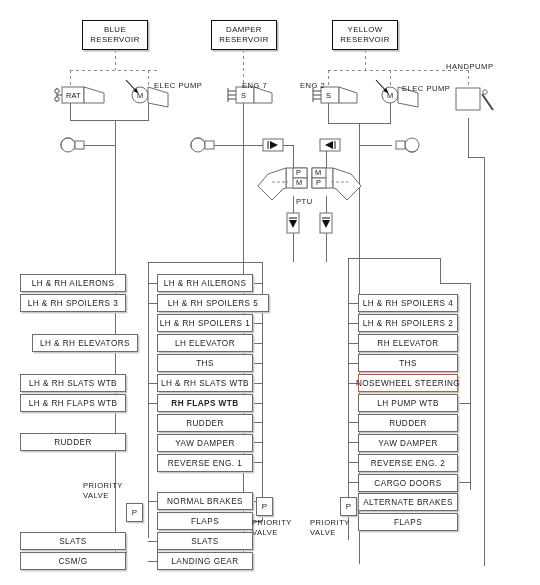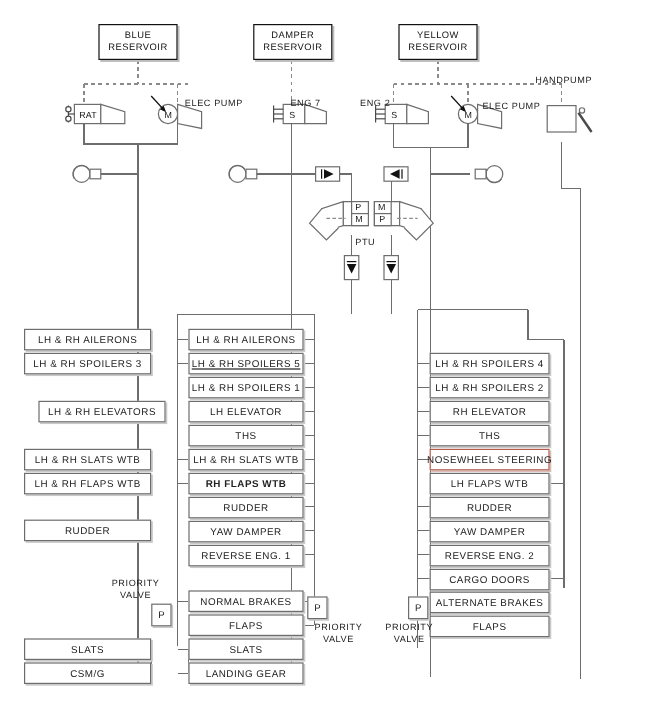--- a/index.html
+++ b/index.html
@@ -24,21 +24,21 @@
     border:1.8px solid #111;background:#fff;
     display:flex;flex-direction:column;align-items:center;justify-content:center;
     font-size:7.8px;letter-spacing:.4px;color:#111;line-height:1.25;
     box-shadow:1.6px 1.6px 0 0 #bdbdbd;
   }
   .box.hl{border:1.6px solid #b25c4e;box-shadow:1.4px 1.4px 0 0 #d9bdb6;}
   .lbl{
     position:absolute;font-size:7.6px;letter-spacing:.5px;color:#1a1a1a;
     white-space:nowrap;
   }
-  .lbl.ctr{text-align:center;line-height:1.3;}
+  .lbl.ctr{line-height:1.3;}
   .pv{
     position:absolute;box-sizing:border-box;width:17px;height:19px;
     border:1px solid #6d6d6d;background:#fff;
     display:flex;align-items:center;justify-content:center;
     font-size:8px;color:#222;box-shadow:1.3px 1.3px 0 0 #c9c9c9;
   }
   .pumpchar{
     position:absolute;font-size:7.4px;color:#111;letter-spacing:.2px;
     pointer-events:none;
   }
@@ -305,40 +305,40 @@
   <div class="box shadow" style="left:20px;top:274px;width:106px;height:18px;">LH &amp; RH AILERONS</div>
   <div class="box shadow" style="left:20px;top:294px;width:106px;height:18px;">LH &amp; RH SPOILERS 3</div>
   <div class="box shadow" style="left:20px;top:334px;width:106px;height:18px;margin-left:12px;">LH &amp; RH ELEVATORS</div>
   <div class="box shadow" style="left:20px;top:374px;width:106px;height:18px;">LH &amp; RH SLATS WTB</div>
   <div class="box shadow" style="left:20px;top:394px;width:106px;height:18px;">LH &amp; RH FLAPS WTB</div>
   <div class="box shadow" style="left:20px;top:433px;width:106px;height:18px;">RUDDER</div>
   <div class="box shadow" style="left:20px;top:532px;width:106px;height:18px;">SLATS</div>
   <div class="box shadow" style="left:20px;top:552px;width:106px;height:18px;text-align:right;">CSM/G</div>
 
   <div class="box shadow" style="left:157px;top:274px;width:96px;height:18px;">LH &amp; RH AILERONS</div>
-  <div class="box shadow" style="left:157px;top:294px;width:96px;height:18px;text-decoration:underline;">LH &amp; RH SPOILERS 5</div>
+  <div class="box shadow" style="left:157px;top:294px;width:112px;height:18px;">LH &amp; RH SPOILERS 5</div>
   <div class="box shadow" style="left:157px;top:314px;width:96px;height:18px;text-align:right;">LH &amp; RH SPOILERS 1</div>
   <div class="box shadow" style="left:157px;top:334px;width:96px;height:18px;">LH ELEVATOR</div>
   <div class="box shadow" style="left:157px;top:354px;width:96px;height:18px;">THS</div>
   <div class="box shadow" style="left:157px;top:374px;width:96px;height:18px;">LH &amp; RH SLATS WTB</div>
   <div class="box shadow" style="left:157px;top:394px;width:96px;height:18px;font-weight:bold;">RH FLAPS WTB</div>
   <div class="box shadow" style="left:157px;top:414px;width:96px;height:18px;">RUDDER</div>
   <div class="box shadow" style="left:157px;top:434px;width:96px;height:18px;">YAW DAMPER</div>
   <div class="box shadow" style="left:157px;top:454px;width:96px;height:18px;">REVERSE ENG. 1</div>
   <div class="box shadow" style="left:157px;top:492px;width:96px;height:18px;">NORMAL BRAKES</div>
   <div class="box shadow" style="left:157px;top:512px;width:96px;height:18px;">FLAPS</div>
   <div class="box shadow" style="left:157px;top:532px;width:96px;height:18px;">SLATS</div>
   <div class="box shadow" style="left:157px;top:552px;width:96px;height:18px;">LANDING GEAR</div>
 
   <div class="box shadow" style="left:358px;top:294px;width:100px;height:18px;">LH &amp; RH SPOILERS 4</div>
   <div class="box shadow" style="left:358px;top:314px;width:100px;height:18px;">LH &amp; RH SPOILERS 2</div>
   <div class="box shadow" style="left:358px;top:334px;width:100px;height:18px;">RH ELEVATOR</div>
   <div class="box shadow" style="left:358px;top:354px;width:100px;height:18px;">THS</div>
   <div class="box hl" style="left:358px;top:374px;width:100px;height:18px;">NOSEWHEEL STEERING</div>
-  <div class="box shadow" style="left:358px;top:394px;width:100px;height:18px;">LH FLAPS WTB</div>
+  <div class="box shadow" style="left:358px;top:394px;width:100px;height:18px;">LH PUMP WTB</div>
   <div class="box shadow" style="left:358px;top:414px;width:100px;height:18px;">RUDDER</div>
   <div class="box shadow" style="left:358px;top:434px;width:100px;height:18px;">YAW DAMPER</div>
   <div class="box shadow" style="left:358px;top:454px;width:100px;height:18px;">REVERSE ENG. 2</div>
   <div class="box shadow" style="left:358px;top:474px;width:100px;height:18px;">CARGO DOORS</div>
   <div class="box shadow" style="left:358px;top:493px;width:100px;height:18px;">ALTERNATE BRAKES</div>
   <div class="box shadow" style="left:358px;top:513px;width:100px;height:18px;">FLAPS</div>
 
   <div class="pv" style="left:126px;top:503px;">P</div>
   <div class="lbl ctr" style="left:83px;top:481px;width:60px;">
     <span>PRIORITY</span><br>

